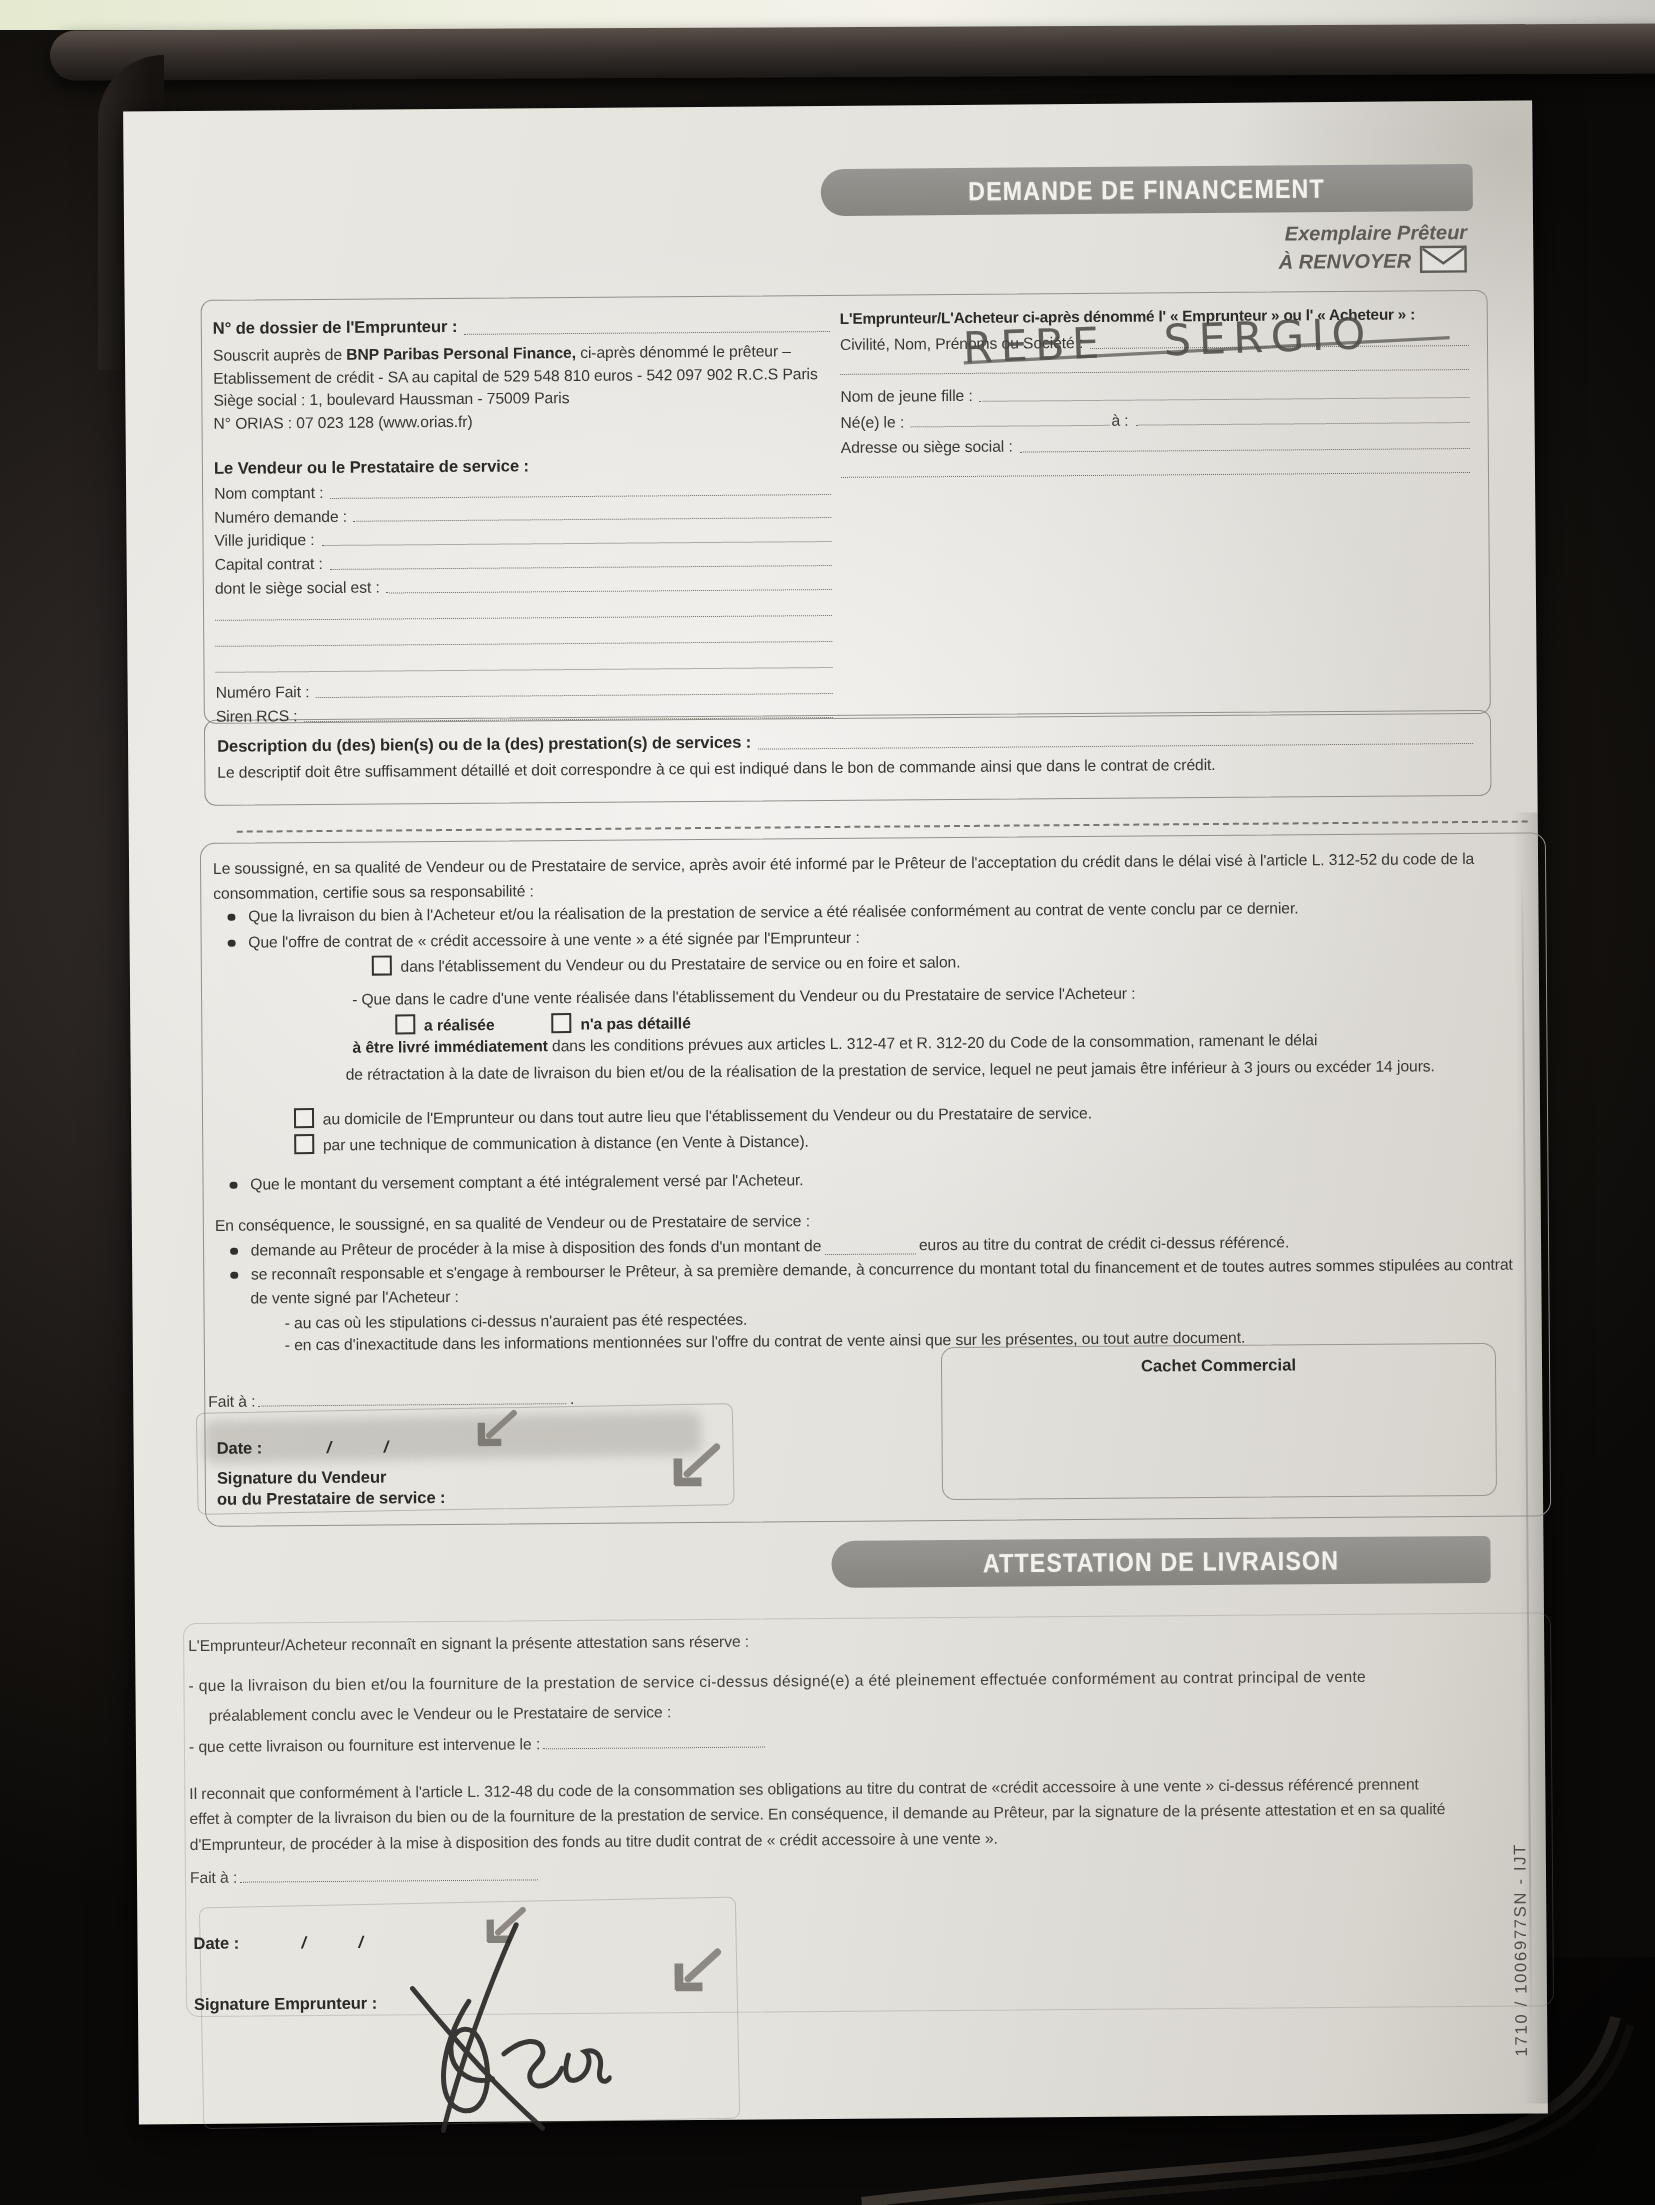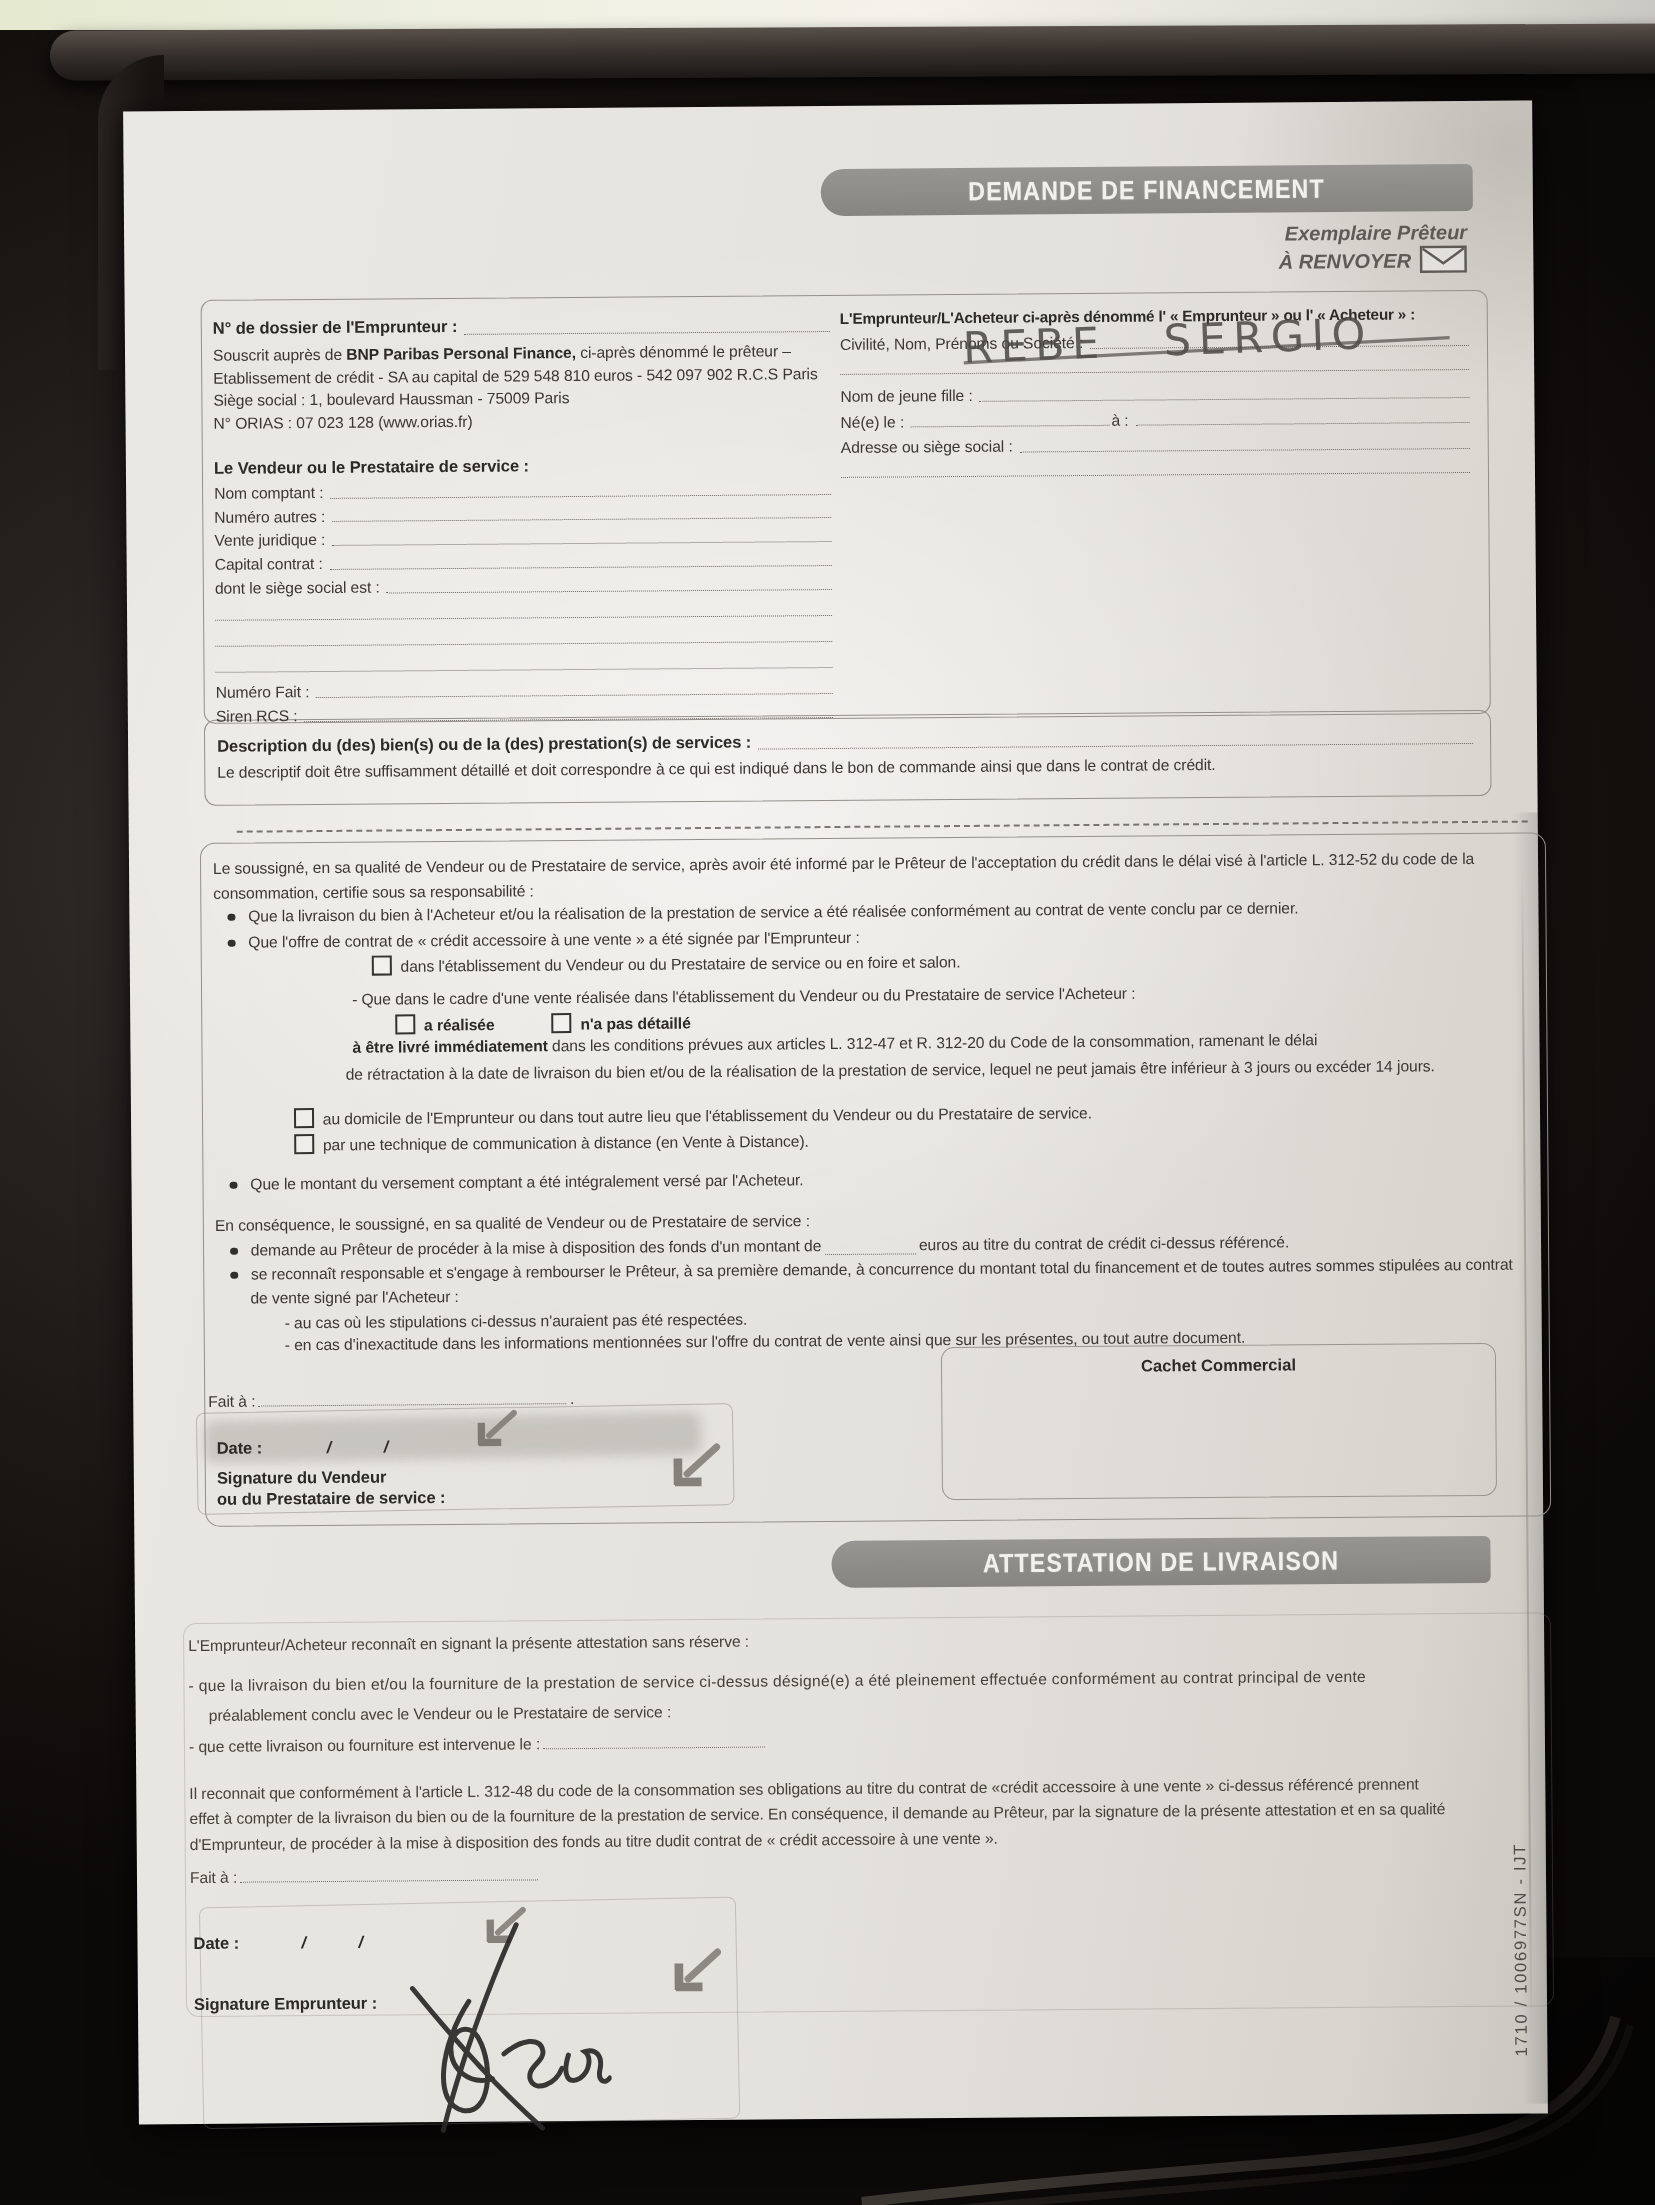--- a/index.html
+++ b/index.html
@@ -147,25 +147,25 @@
       <path d="M2 34 C 200 26 420 14 596 8" stroke="#514e49" stroke-width="4" fill="none" opacity=".7"></path>
     </svg>
 
     <div class="line" style="left:88px;top:348px;width:619px;">
       <div class="b" style="font-size:16.6px;">Le Vendeur ou le Prestataire de service :</div>
       <div class="flex" style="margin-top:5.8px;">
           <span>Nom comptant :</span>
           <span class="dots"></span>
         </div>
       <div class="flex" style="margin-top:5.8px;">
-          <span>Numéro autres :</span>
-          <span class="dots"></span>
-        </div>
-      <div class="flex" style="margin-top:5.8px;">
-          <span>Vente juridique :</span>
+          <span>Numéro demande :</span>
+          <span class="dots"></span>
+        </div>
+      <div class="flex" style="margin-top:5.8px;">
+          <span>Ville juridique :</span>
           <span class="dots"></span>
         </div>
       <div class="flex" style="margin-top:5.8px;">
           <span>Capital contrat :</span>
           <span class="dots"></span>
         </div>
       <div class="flex" style="margin-top:5.8px;">
           <span>dont le siège social est :</span>
           <span class="dots"></span>
         </div>

